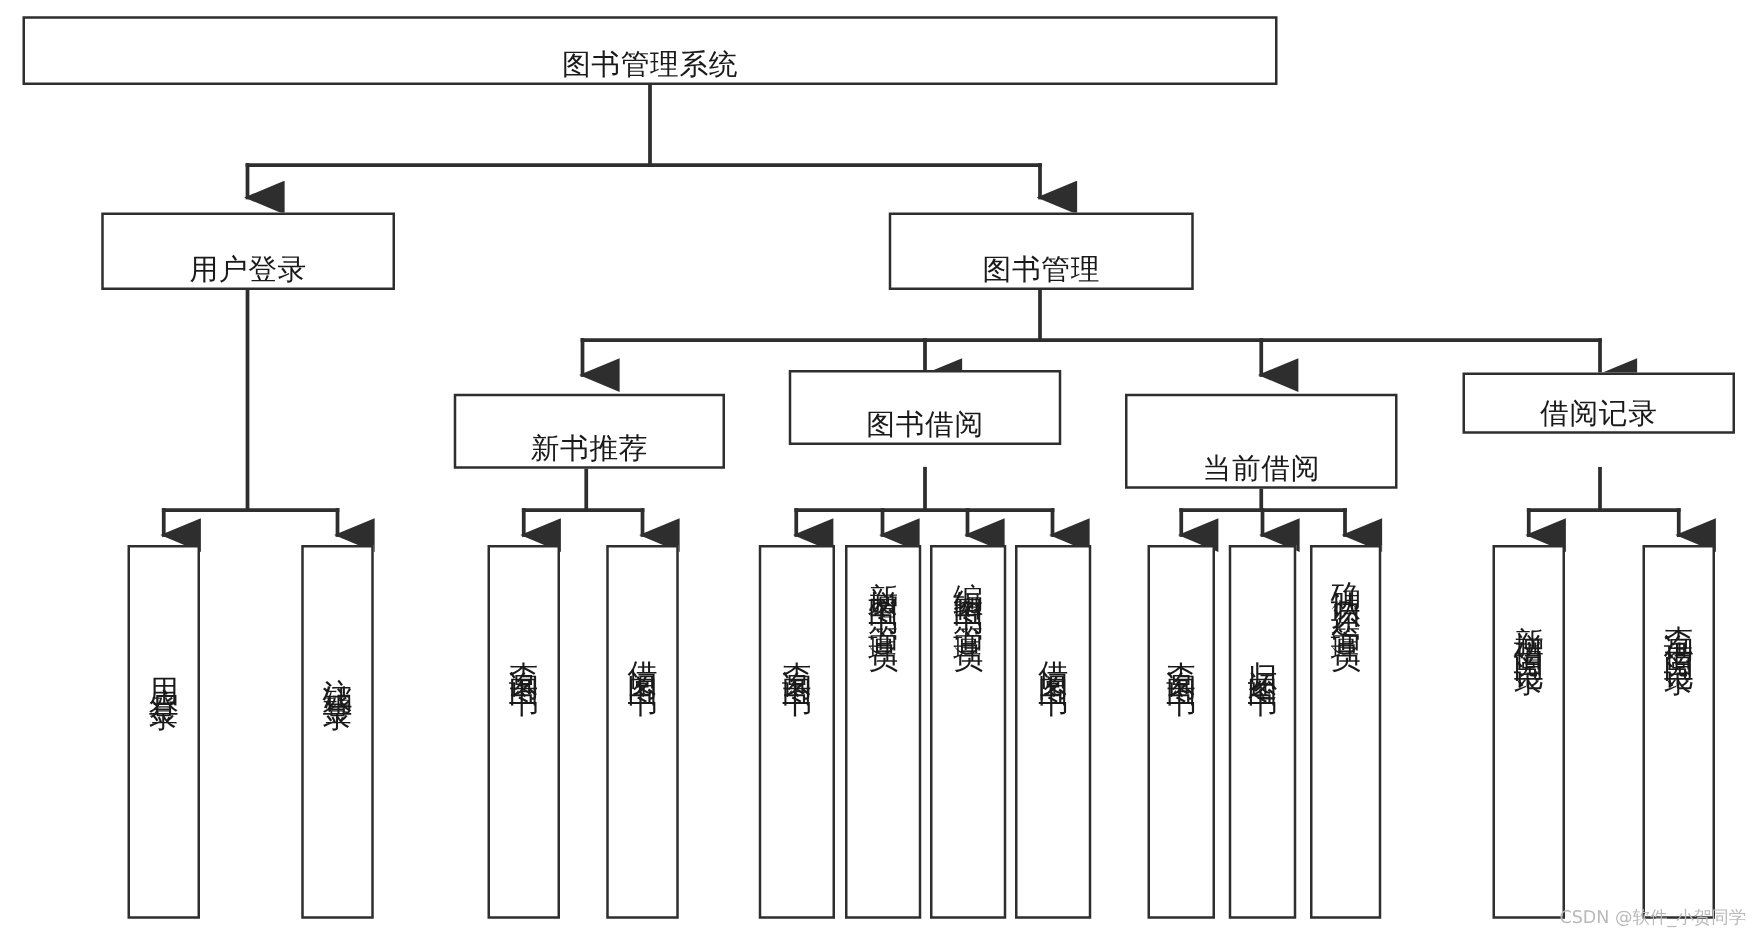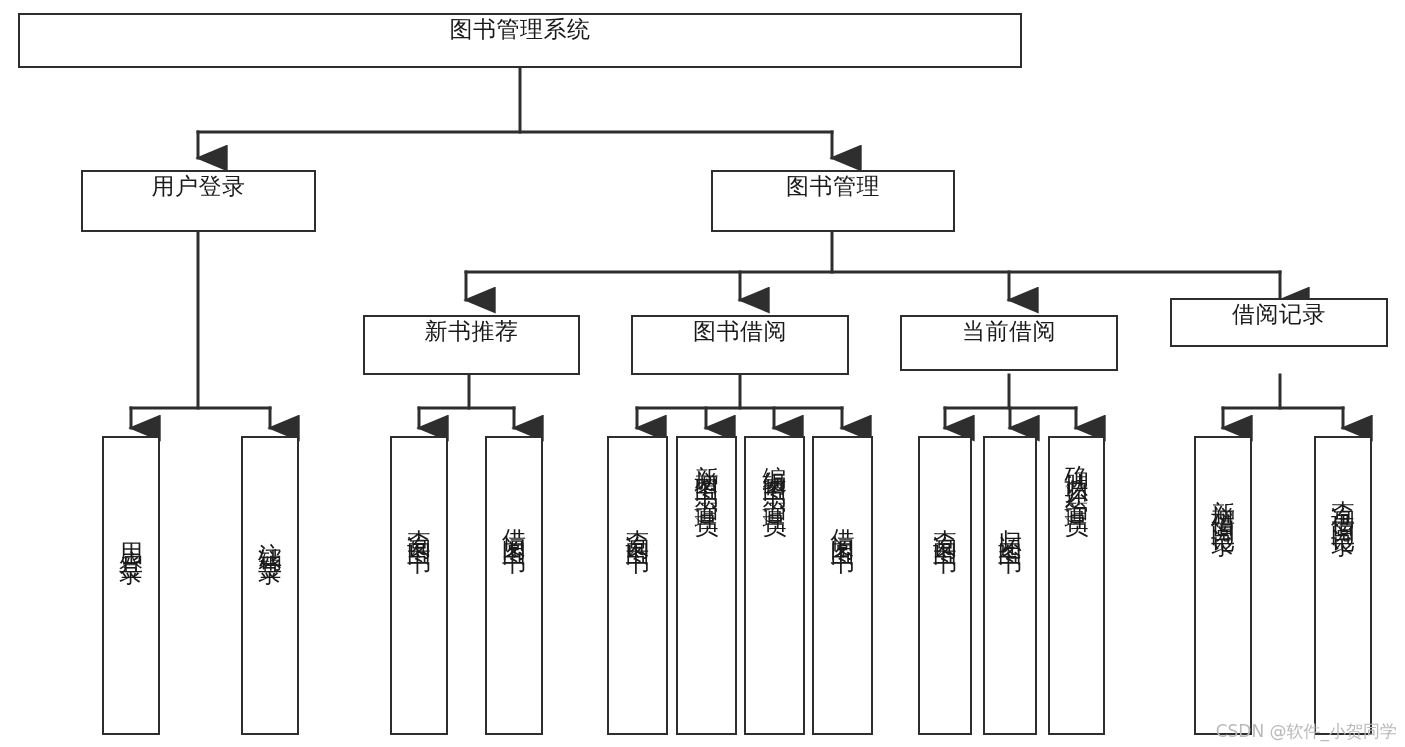--- a/index.html
+++ b/index.html
@@ -26,21 +26,21 @@
     width: 1405px;
     height: 747px;
     pointer-events: none;
   }
   .node {
     position: absolute;
     box-sizing: border-box;
     border: 2.5px solid #2e2e2e;
     background: #ffffff;
     display: flex;
-    align-items: flex-start;
+    align-items: flex-end;
     justify-content: center;
     color: #1a1a1a;
     z-index: 2;
   }
   .node .label {
     display: block;
     text-align: center;
     line-height: 1.22;
     white-space: nowrap;
   }
@@ -63,21 +63,21 @@
     text-orientation: upright;
     font-size: 24px;
     line-height: 1;
     letter-spacing: 7px;
     white-space: nowrap;
   }
   .watermark {
     position: absolute;
     right: 8px;
     bottom: 4px;
-    font-size: 17px;
+    font-size: 14px;
     color: #b9b9b9;
     z-index: 5;
     white-space: nowrap;
     user-select: none;
   }
 </style>
 </head>
 <body>
 
 <div id="diagram-root">
@@ -144,24 +144,24 @@
   <div class="node horiz" style="left:81px; top:170px; width:235px; height:62px;">
     <span class="label">用户登录</span>
   </div>
   <div class="node horiz" style="left:711px; top:170px; width:244px; height:62px;">
     <span class="label">图书管理</span>
   </div>
 
   <div class="node horiz" style="left:363px; top:315px; width:217px; height:60px;">
     <span class="label">新书推荐</span>
   </div>
-  <div class="node horiz" style="left:631px; top:315px; width:218px; height:60px;">
+  <div class="node horiz" style="left:631px; top:296px; width:218px; height:60px;">
     <span class="label">图书借阅</span>
   </div>
-  <div class="node horiz" style="left:900px; top:315px; width:218px; height:56px;">
+  <div class="node horiz" style="left:900px; top:315px; width:218px; height:76px;">
     <span class="label">当前借阅</span>
   </div>
   <div class="node horiz" style="left:1170px; top:298px; width:218px; height:49px;">
     <span class="label">借阅记录</span>
   </div>
 
   <div class="node vert" style="left:102px; top:436px; width:58px; height:299px; padding-top:85px;">
     <span class="label">用户登录</span>
   </div>
   <div class="node vert" style="left:241px; top:436px; width:58px; height:299px; padding-top:85px;">

